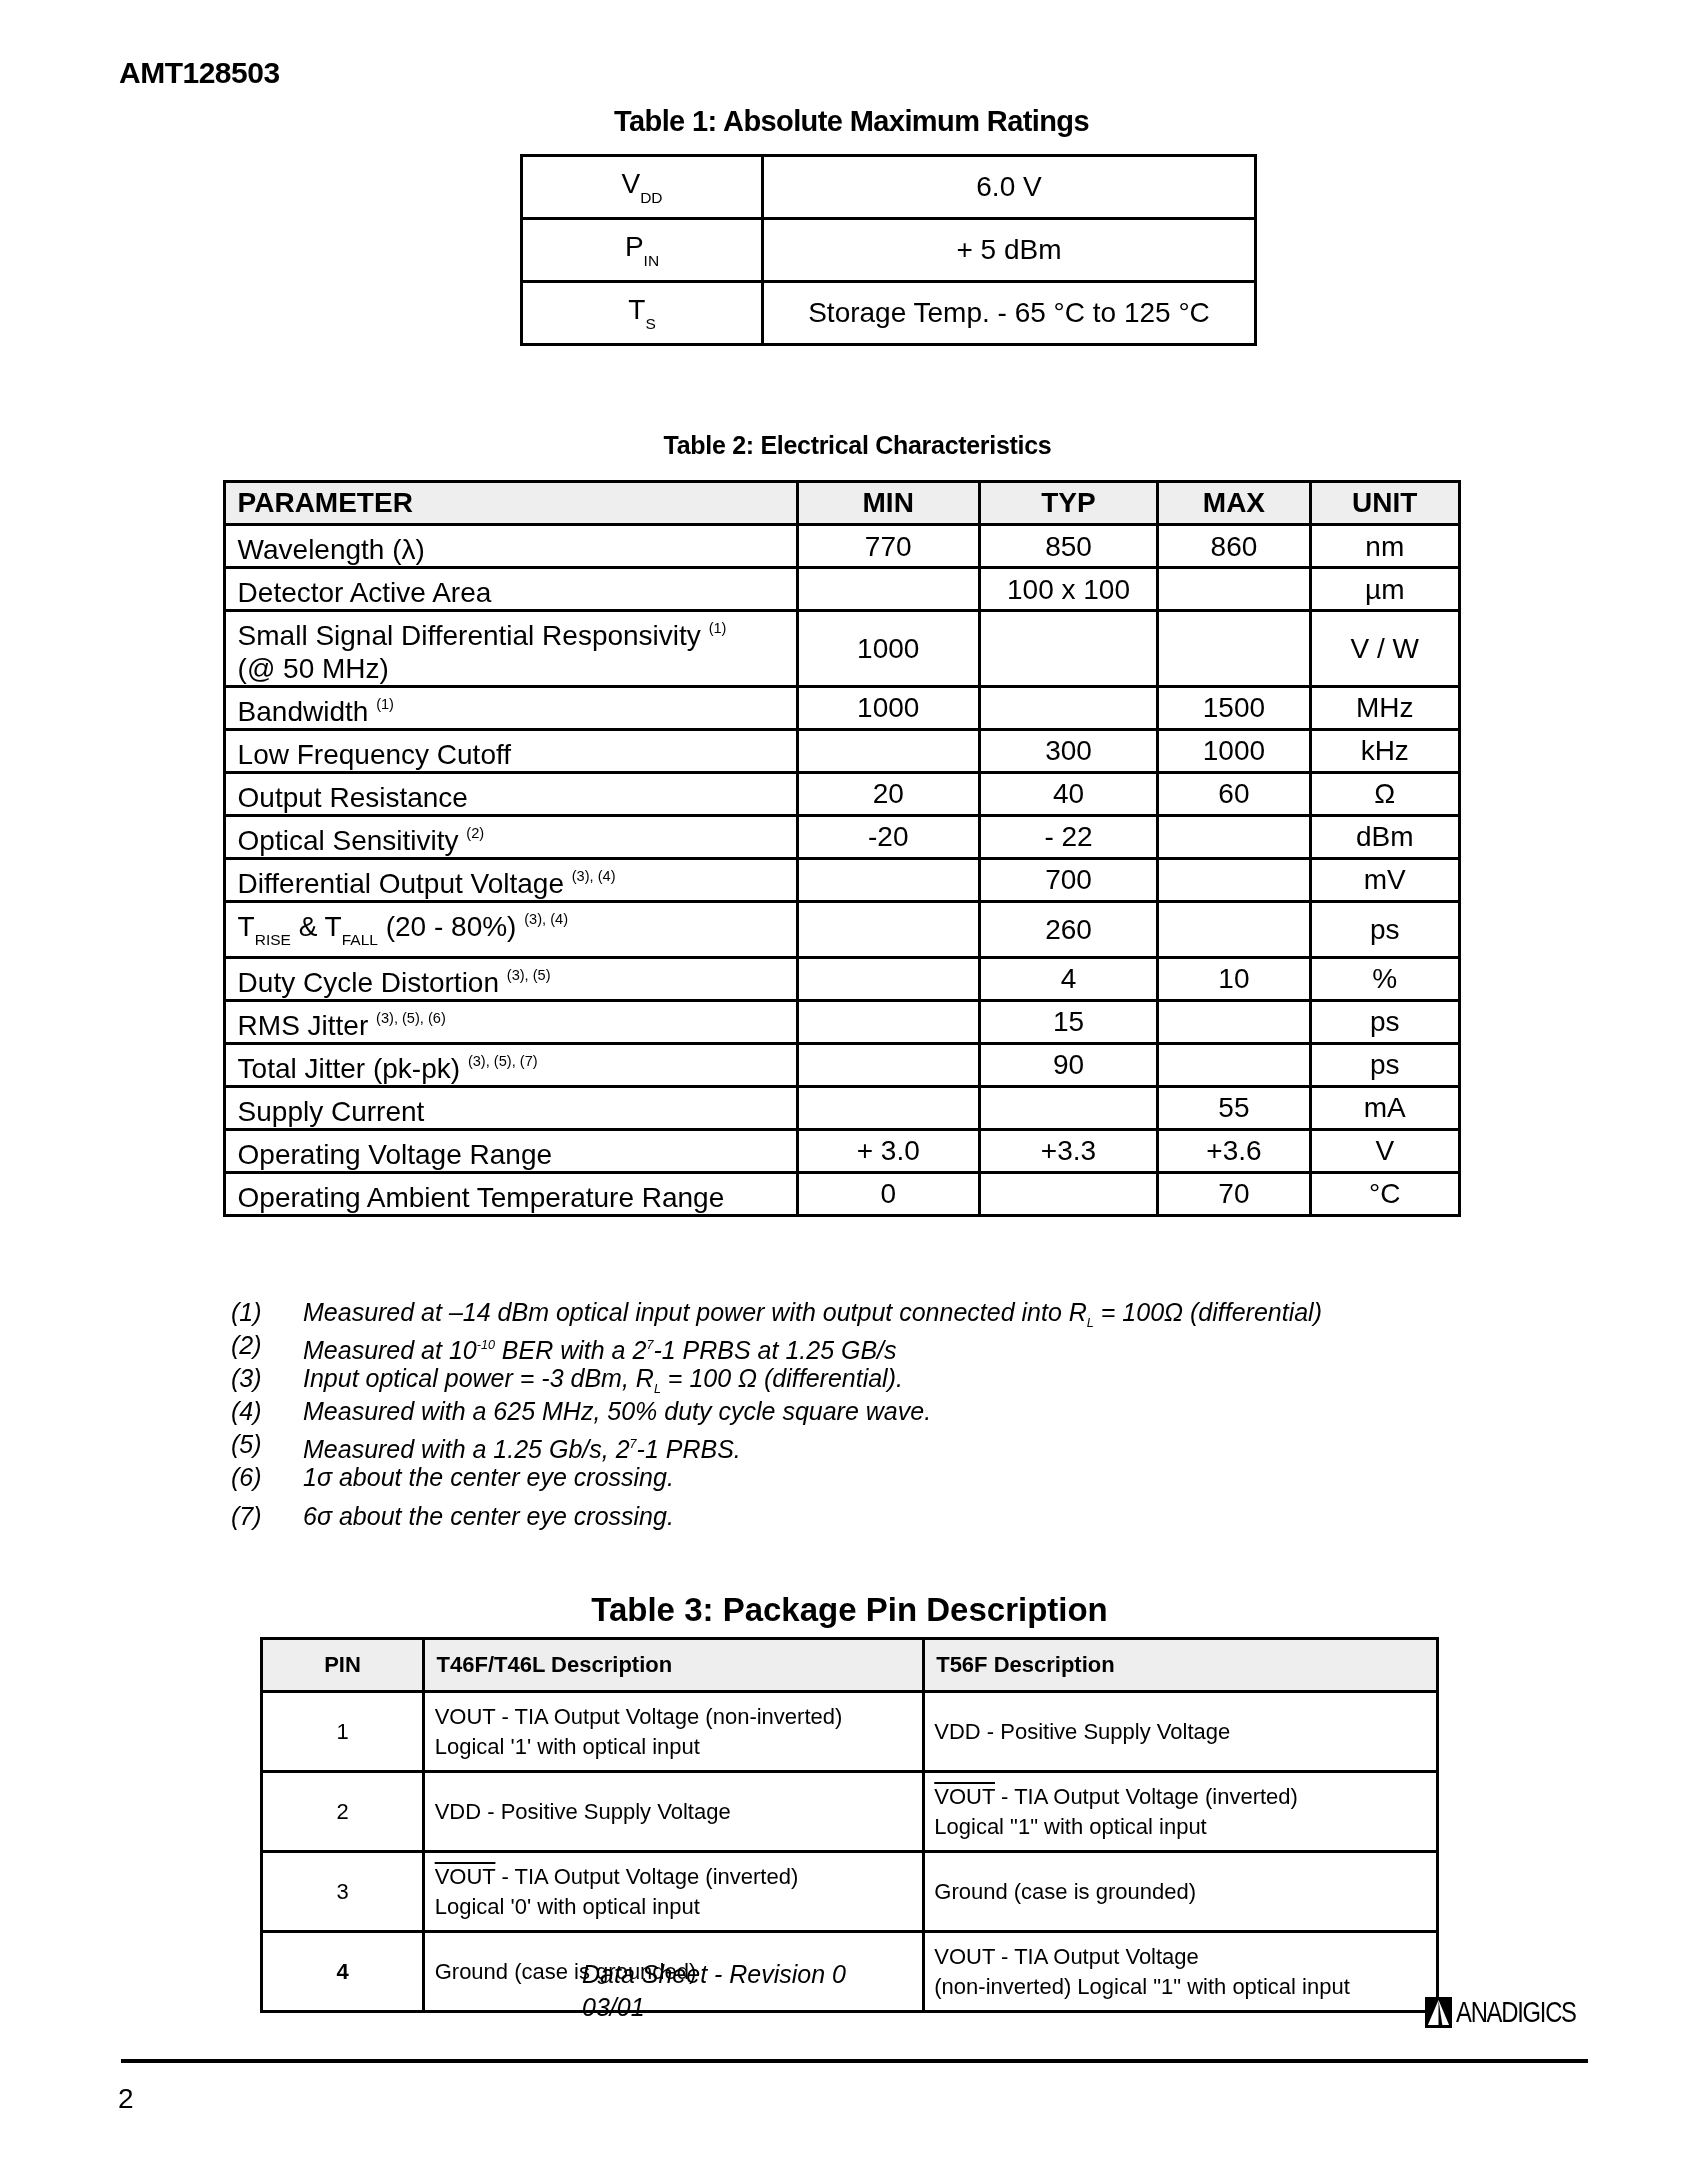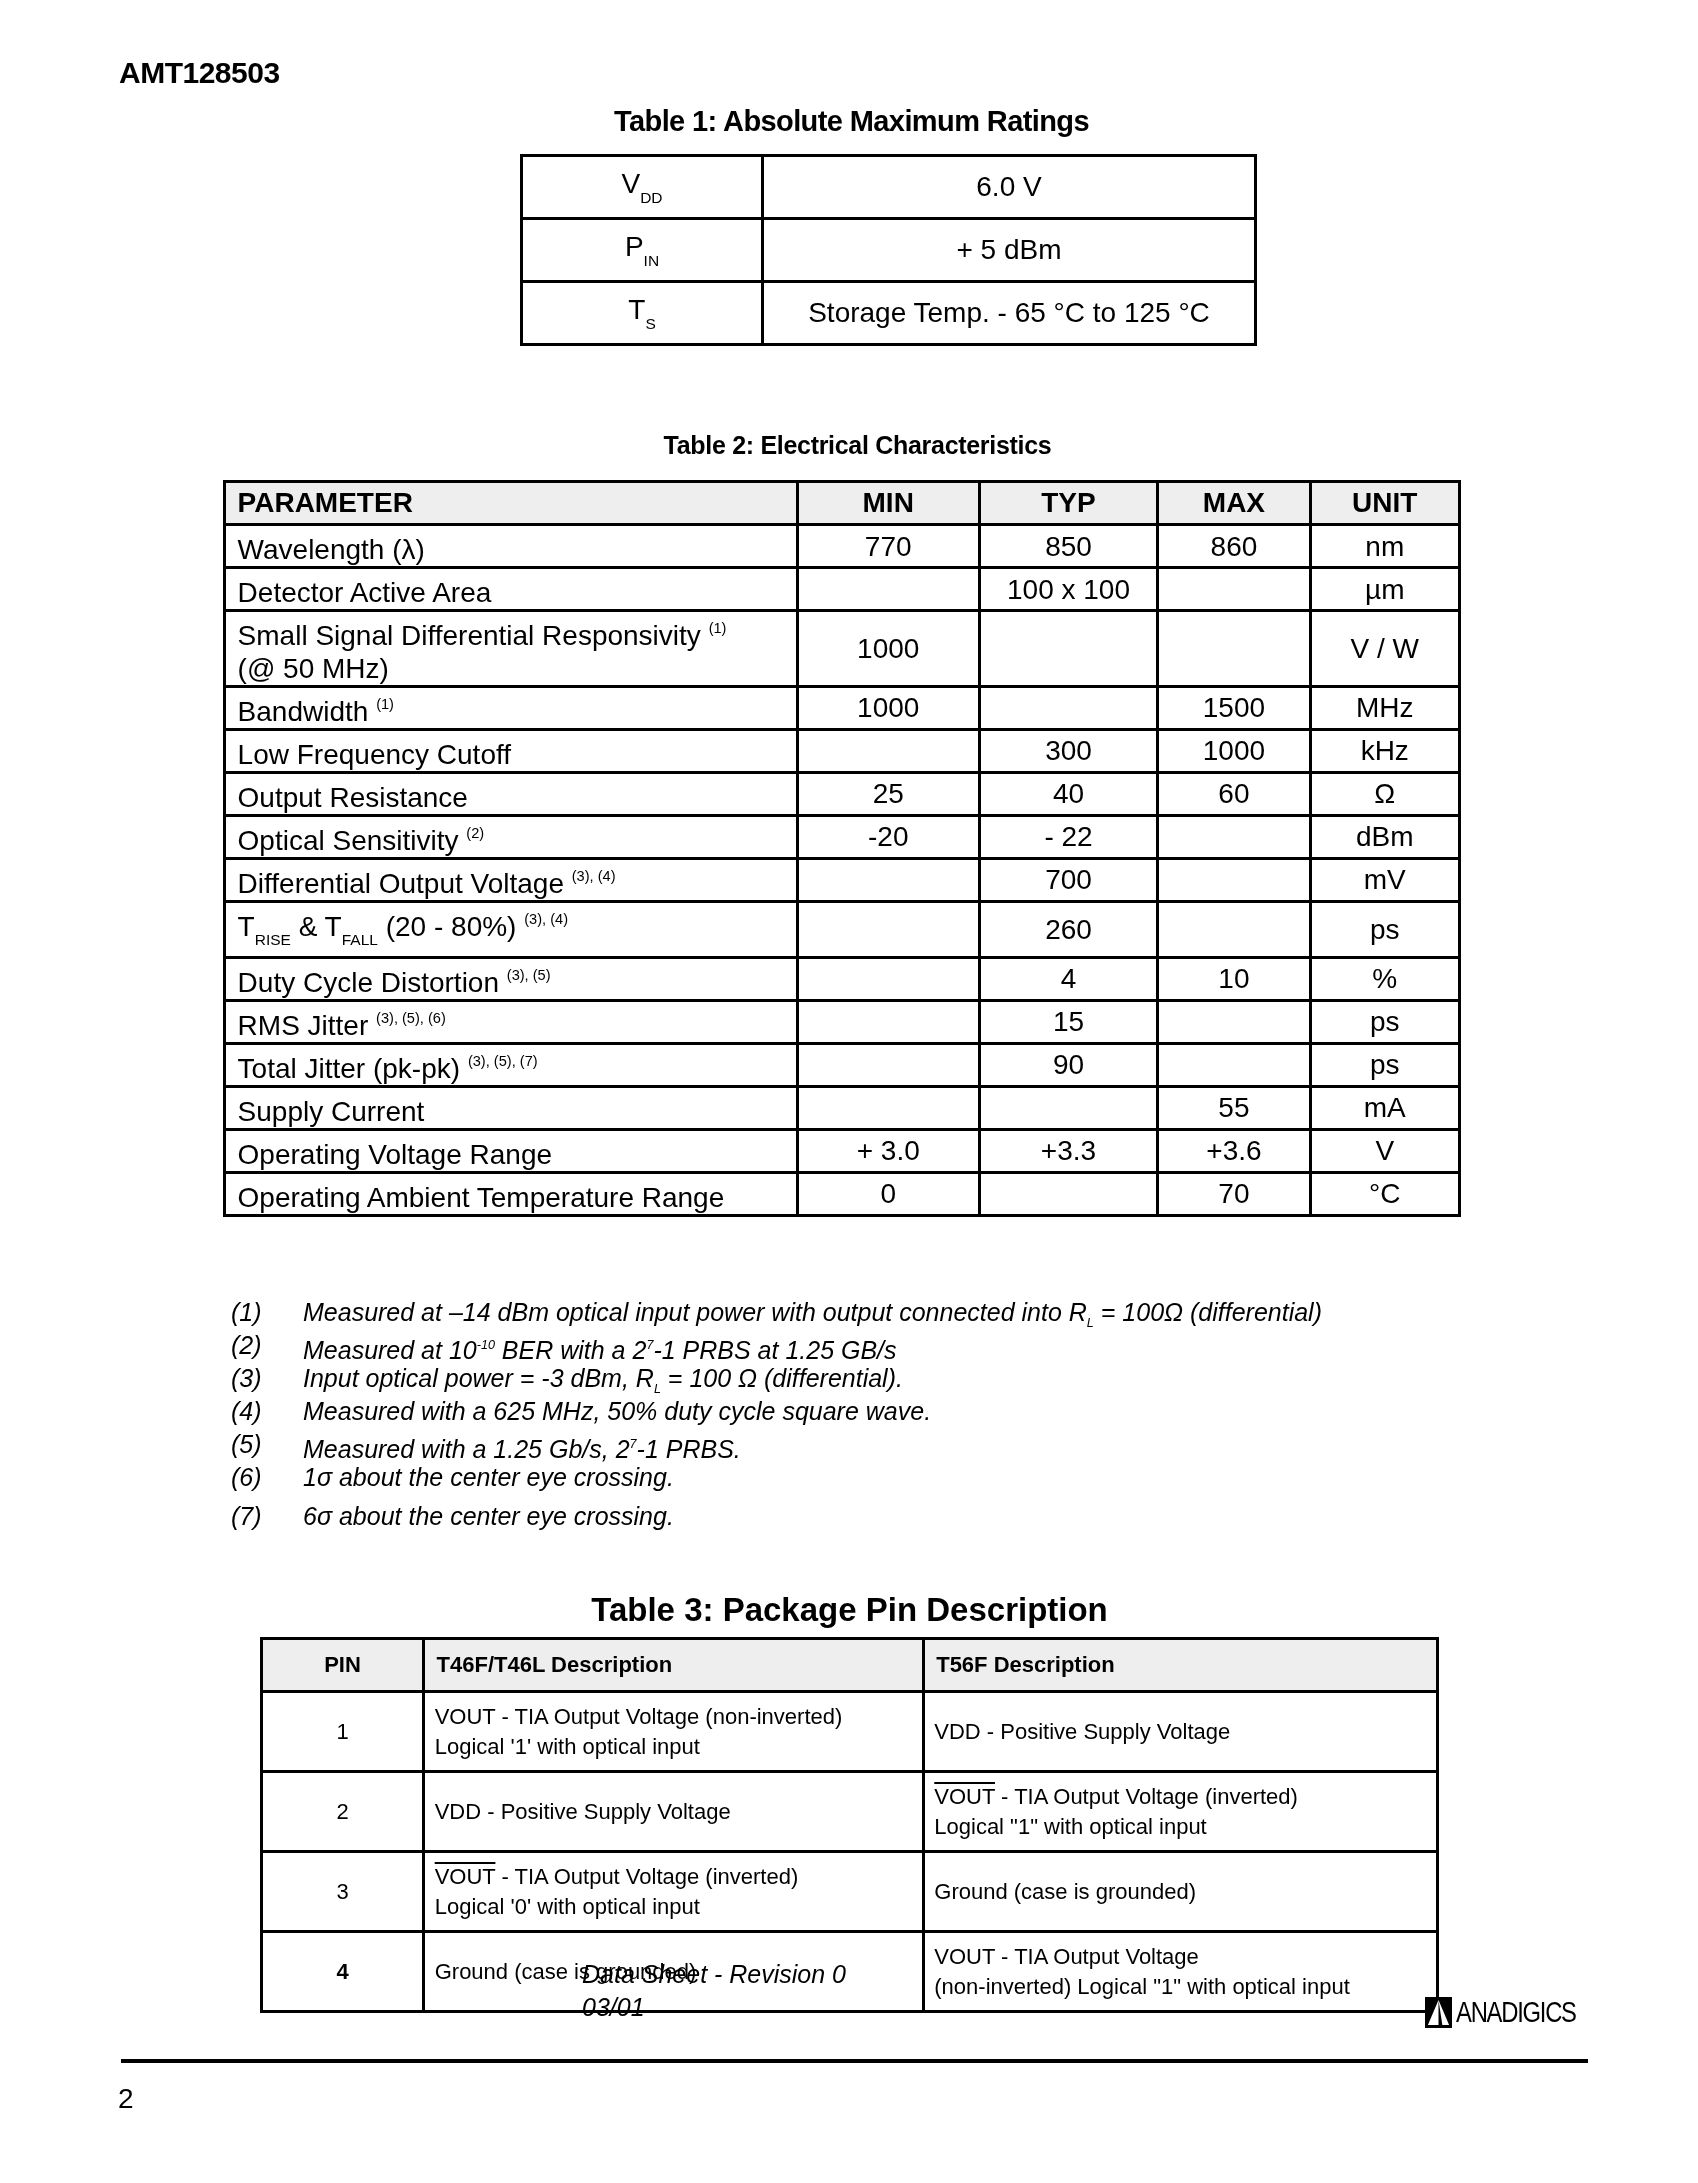--- a/index.html
+++ b/index.html
@@ -126,21 +126,21 @@
       </tr>
       <tr>
         <td class="param"><span>Low Frequency Cutoff</span> <sup></sup></td>
         <td></td>
         <td>300</td>
         <td>1000</td>
         <td>kHz</td>
       </tr>
       <tr>
         <td class="param"><span>Output Resistance</span> <sup></sup></td>
-        <td>25</td>
+        <td>20</td>
         <td>40</td>
         <td>60</td>
         <td>Ω</td>
       </tr>
       <tr>
         <td class="param"><span>Optical Sensitivity</span> <sup>(2)</sup></td>
         <td>-20</td>
         <td>- 22</td>
         <td></td>
         <td>dBm</td>

